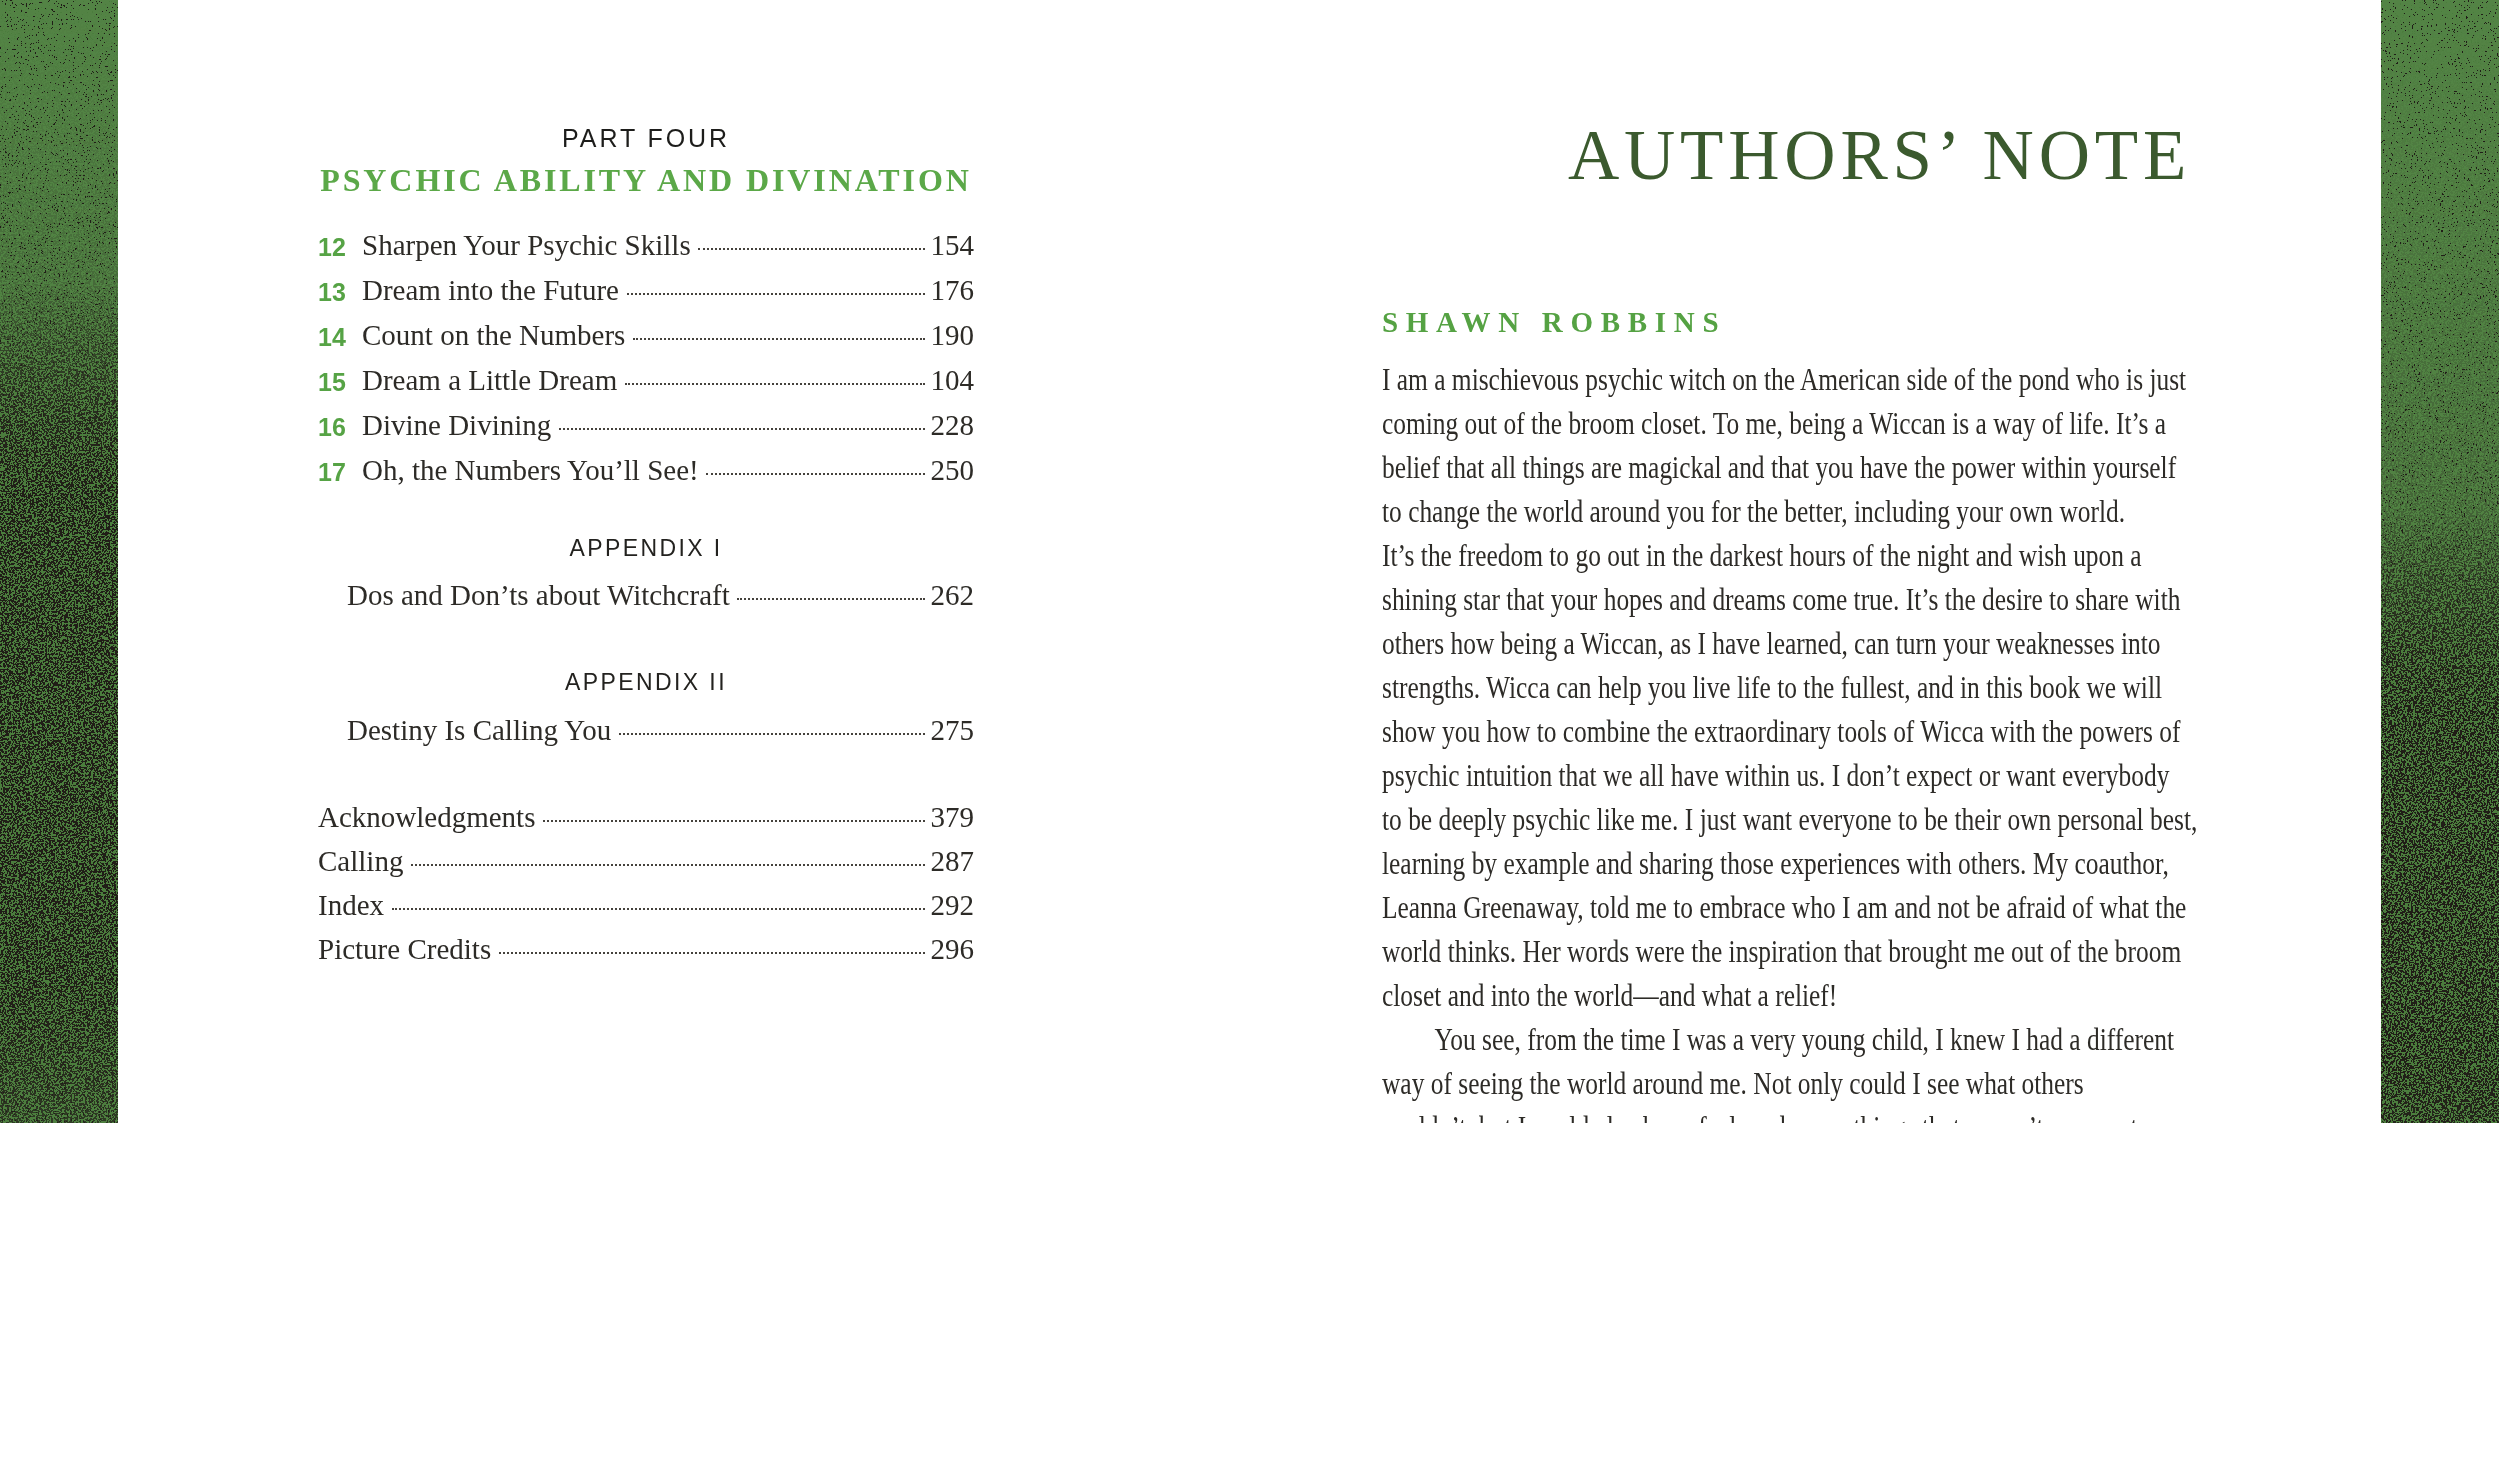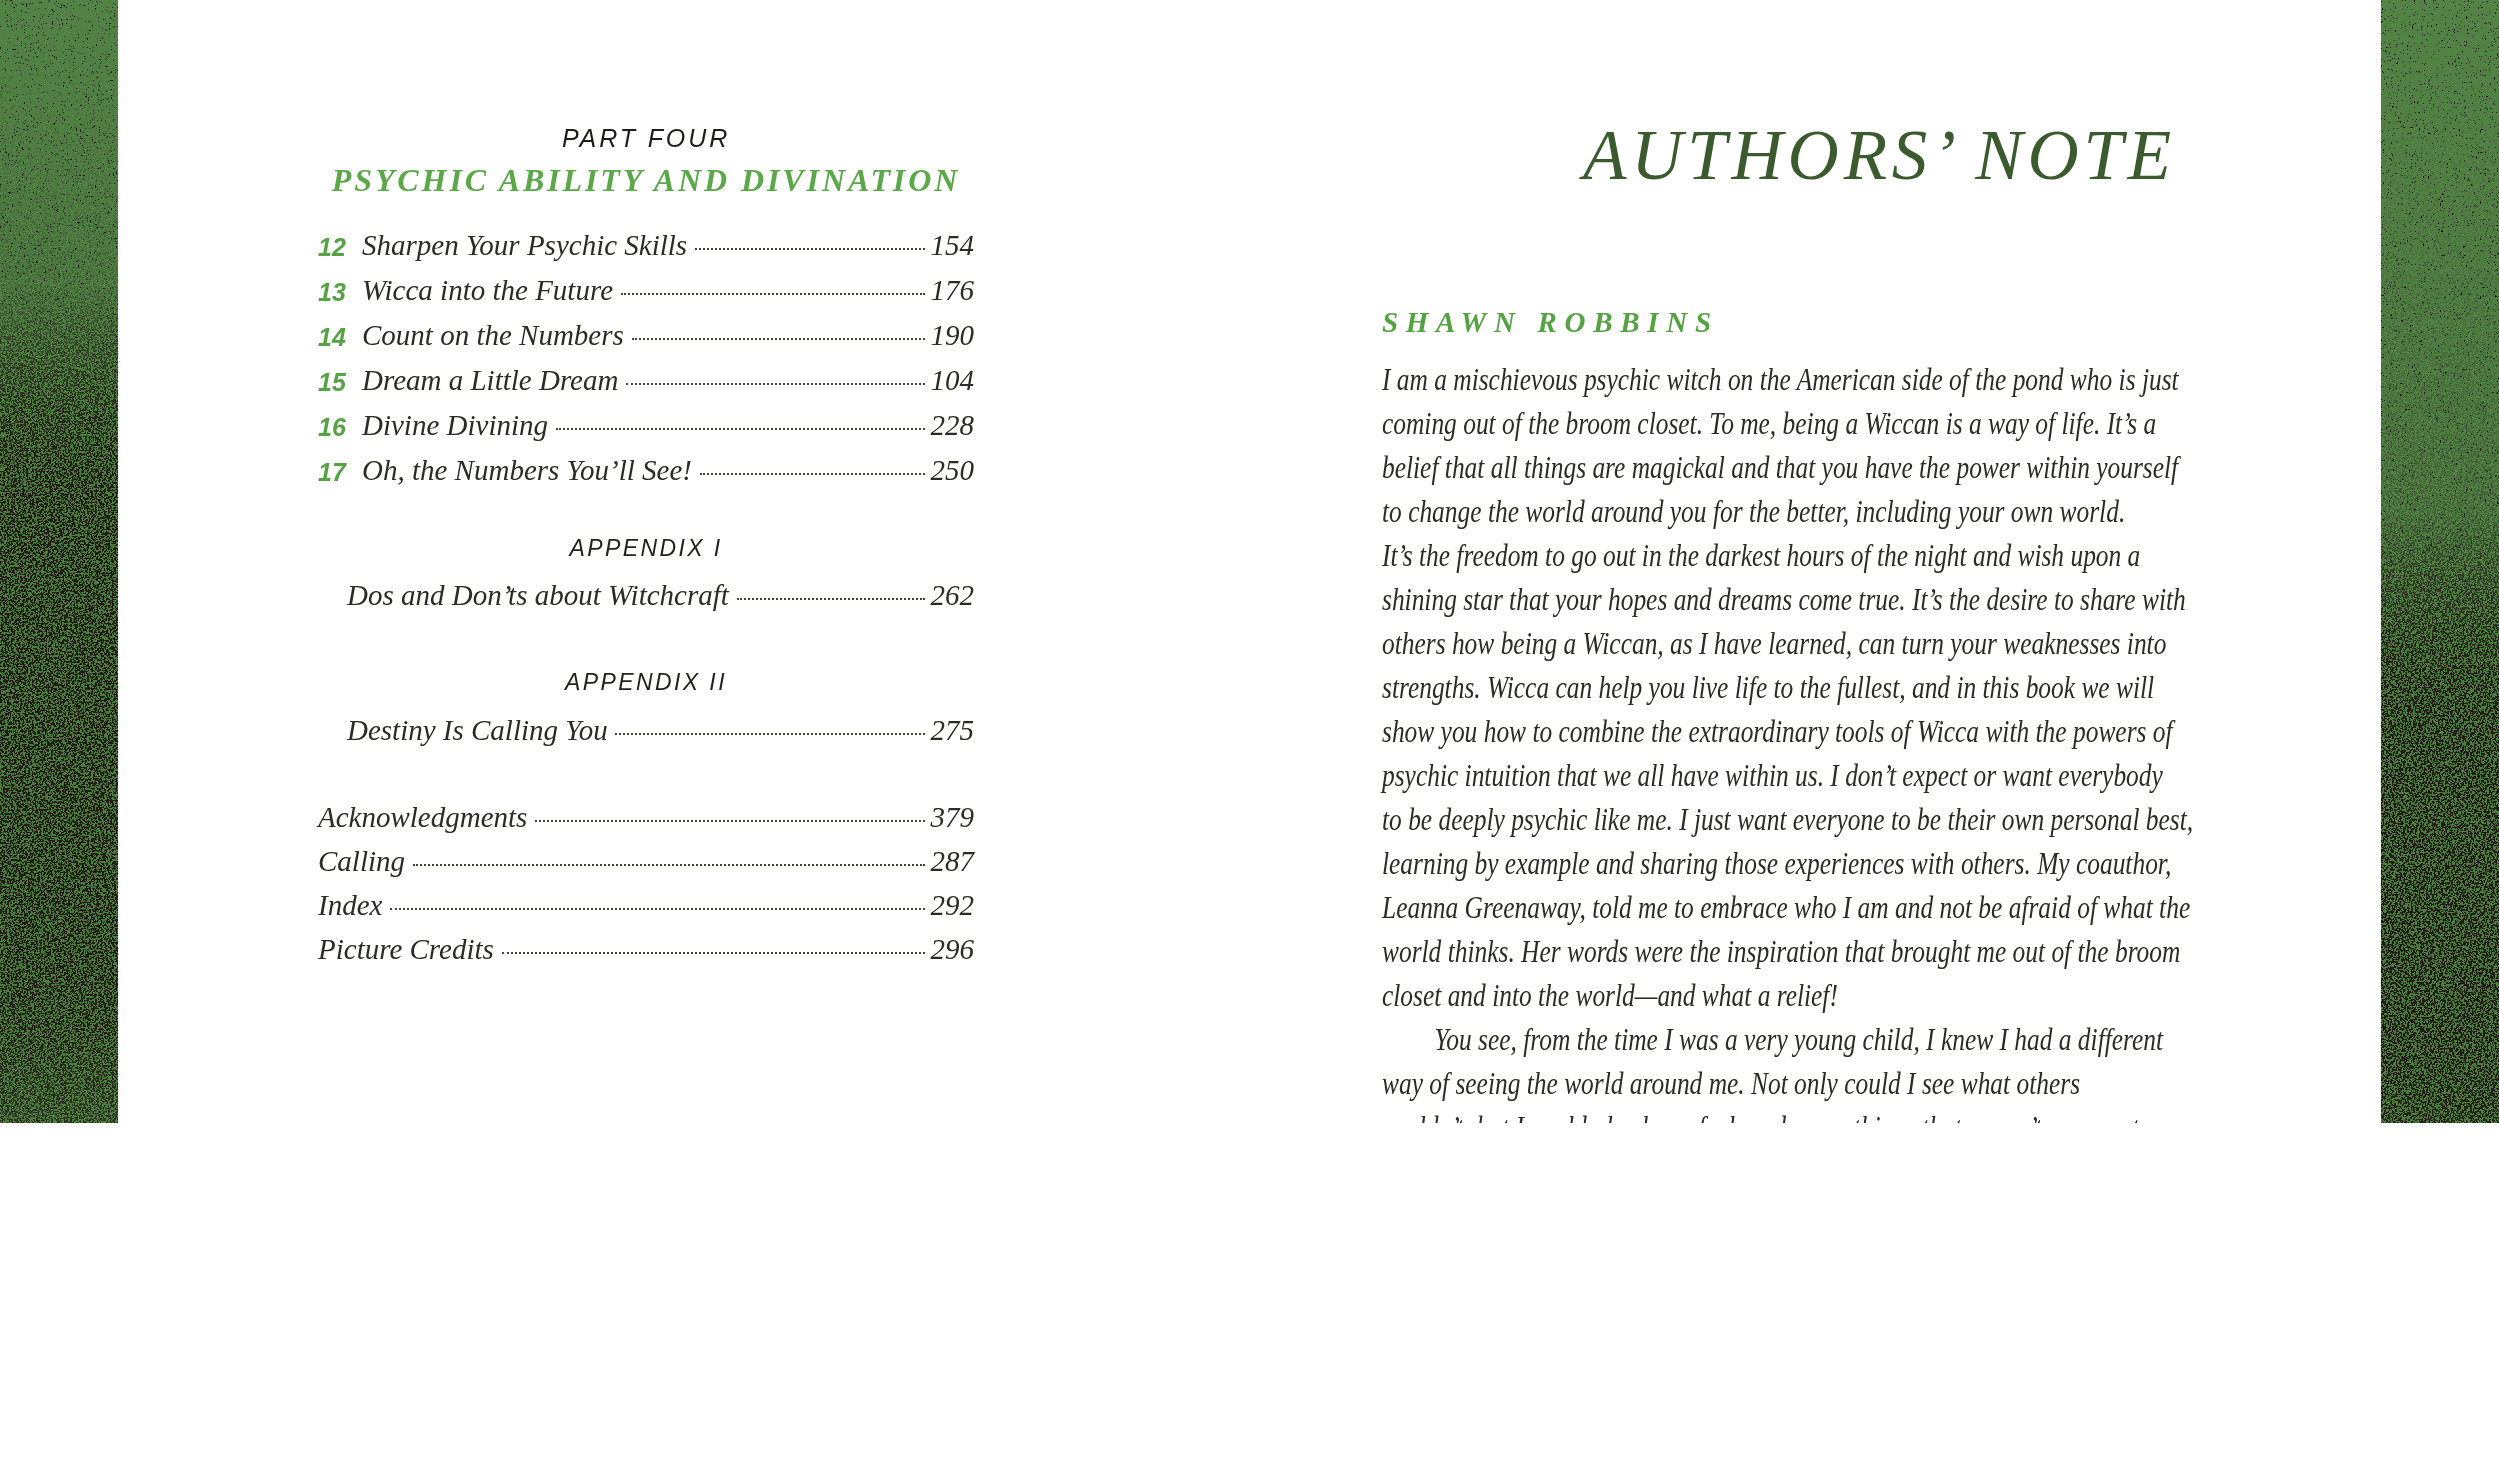--- a/index.html
+++ b/index.html
@@ -1,17 +1,17 @@
 <!DOCTYPE html>
 <html><head>
 <meta charset="utf-8">
 <style>
   html,body{margin:0;padding:0;background:#ffffff;}
   .spread{position:relative;width:2500px;height:1123px;background:#ffffff;overflow:hidden;
-          font-family:"Liberation Serif",serif;color:#2d2b27;font-style:italic;}
+          font-family:"Liberation Serif",serif;color:#2d2b27;}
 
   
   .tex-border{position:absolute;top:0;height:1477px;width:118px;}
   .tex-border.left{left:0;}
   .tex-border.right{left:2381px;}
   .tex-border svg{display:block;width:100%;height:100%;}
 
   
   .toc-block{position:absolute;left:318px;top:0;width:656px;}
   .toc-header{position:absolute;left:0;top:124px;width:656px;text-align:center;}
@@ -161,21 +161,21 @@
 
     <div class="chapter-list">
       <div class="toc-row">
         <span class="num">12</span>
         <span class="ttl">Sharpen Your Psychic Skills</span>
         <span class="leader"></span>
         <span class="pg">154</span>
       </div>
       <div class="toc-row">
         <span class="num">13</span>
-        <span class="ttl">Wicca into the Future</span>
+        <span class="ttl">Dream into the Future</span>
         <span class="leader"></span>
         <span class="pg">176</span>
       </div>
       <div class="toc-row">
         <span class="num">14</span>
         <span class="ttl">Count on the Numbers</span>
         <span class="leader"></span>
         <span class="pg">190</span>
       </div>
       <div class="toc-row">

